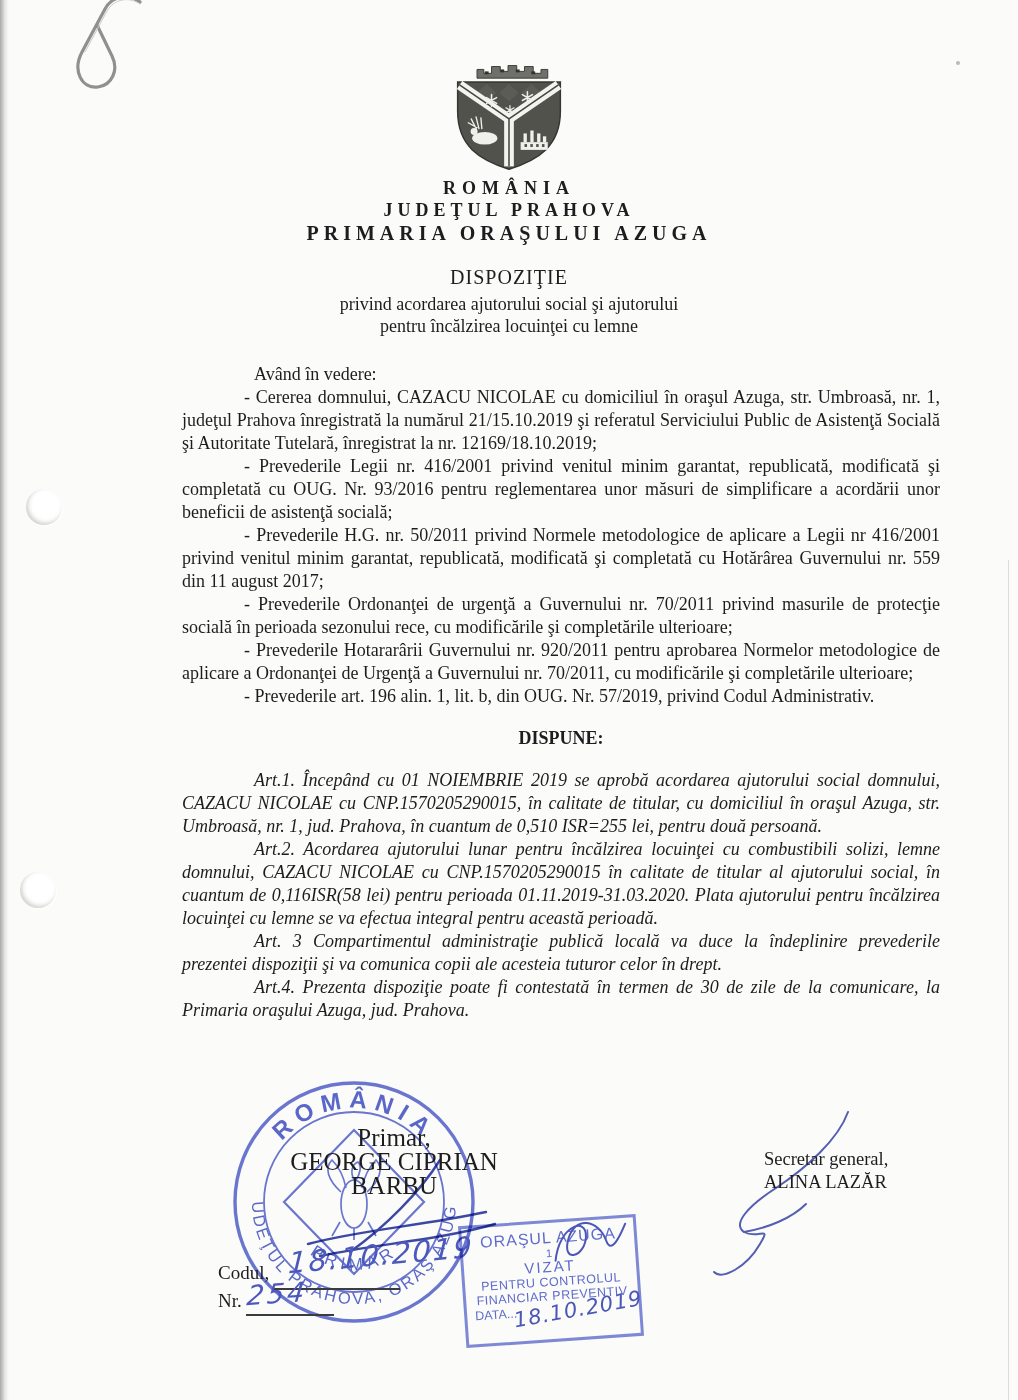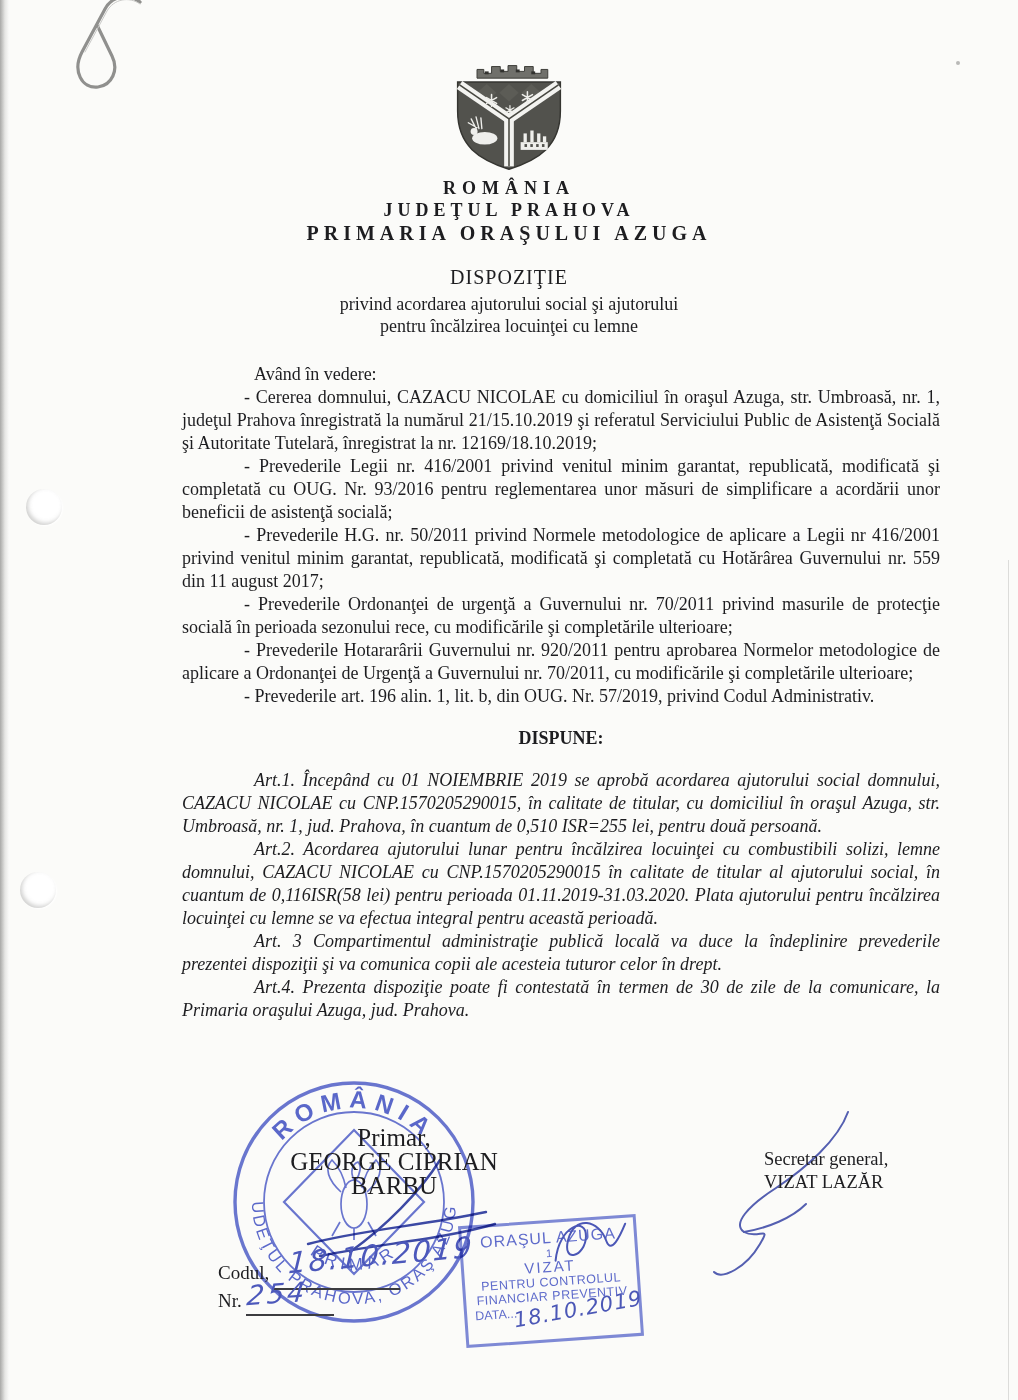--- a/index.html
+++ b/index.html
@@ -223,21 +223,21 @@
 
   <svg class="sig-svg" style="left:688px;top:0px;" width="200" height="200" viewBox="0 0 200 200">
     <g fill="none" stroke="#5560b5" stroke-width="2" stroke-linecap="round">
       <path d="M160,12 C150,40 118,68 88,88 C60,106 44,124 56,132 C70,140 84,124 72,144 C58,168 34,180 26,172"></path>
       <path d="M56,132 C80,128 104,118 118,104"></path>
     </g>
   </svg>
 
   <div class="sig-right">
     <div>Secretar general,</div>
-    <div>VIZAT LAZĂR</div>
+    <div>ALINA LAZĂR</div>
   </div>
 
   <div class="footer-place">Codul,</div>
   <div class="hand hand-date">18.10.2019</div>
   <div class="line-date"></div>
   <div class="footer-nr">Nr.</div>
   <div class="hand hand-nr">254</div>
   <div class="line-nr"></div>
 
   <div class="box-stamp">

